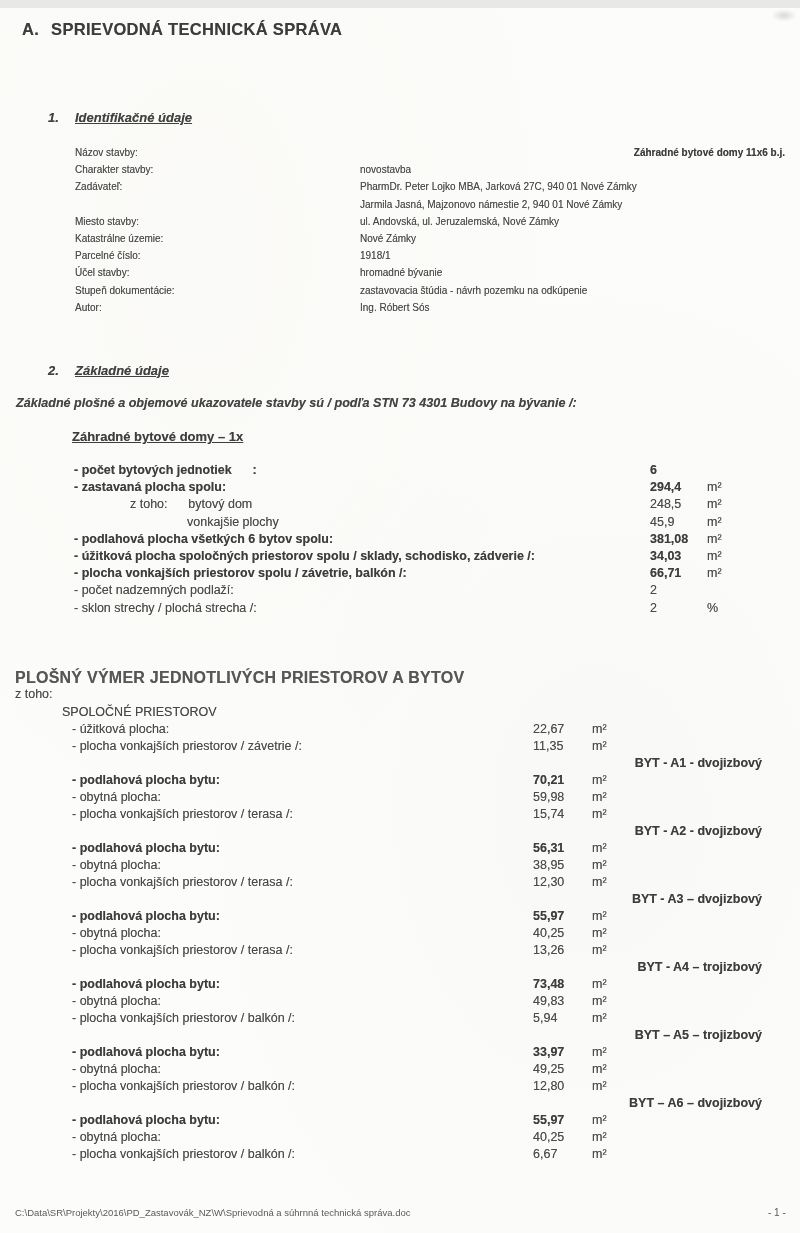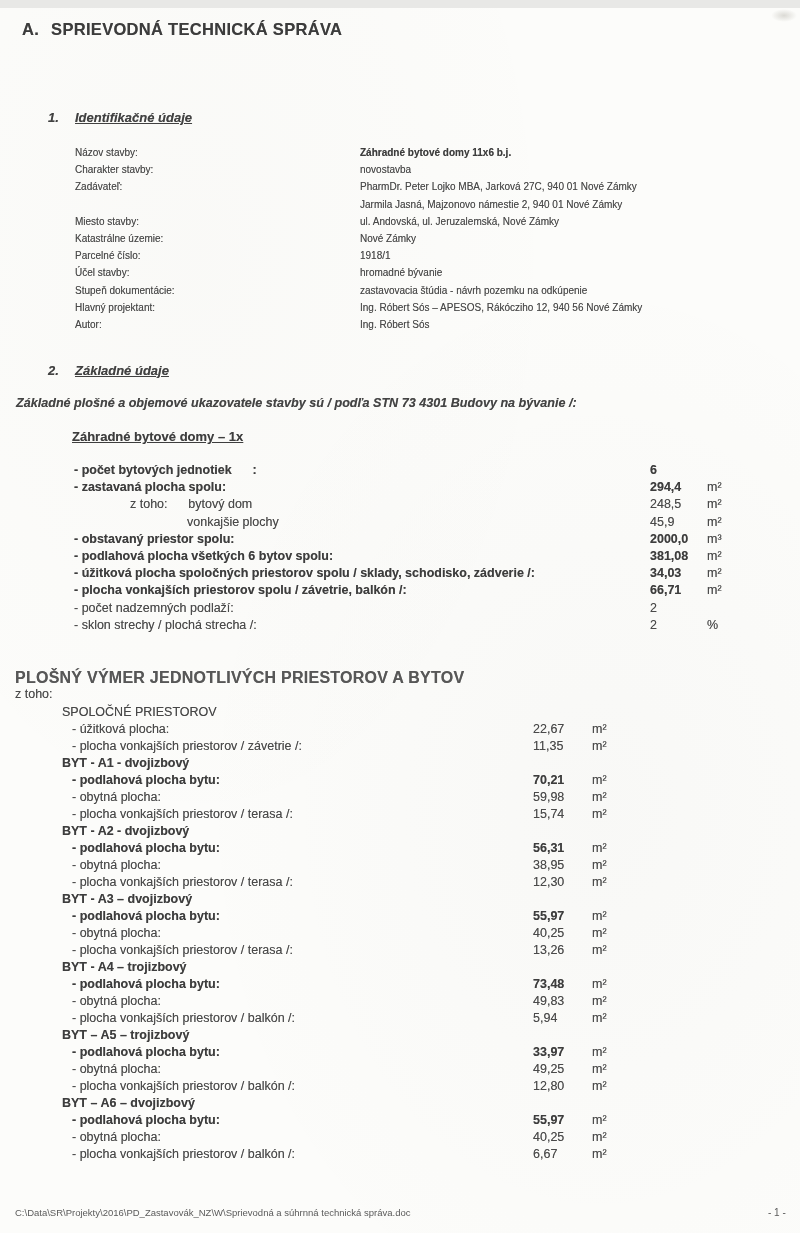--- a/index.html
+++ b/index.html
@@ -7,21 +7,21 @@
   body { font-family:"Liberation Sans", sans-serif; }
   .page {
     position:relative; width:800px; height:1233px; margin:8px auto;
     background:
       radial-gradient(ellipse at 25% 20%, rgba(90,80,60,0.015), transparent 45%),
       radial-gradient(ellipse at 75% 65%, rgba(60,60,60,0.02), transparent 50%),
       #fcfcfa;
     color:#4a4a4a; overflow:hidden;
     text-shadow:0 0 .5px rgba(70,70,70,.55);
   }
-  .b { font-weight:bold; color:#3d3d3d; }
+  .b { font-weight:bold; color:#3d3d3d;text-align:right; }
   .doc-title { position:absolute; top:12px; left:22px; font-size:16.5px; font-weight:bold; color:#3c3c3c; letter-spacing:.3px; white-space:nowrap; }
   .doc-title .tnum { margin-right:12px; }
   .sec-heading { position:absolute; font-size:13px; font-weight:bold; font-style:italic; color:#414141; white-space:nowrap; }
   .sec-heading .sec-num { display:inline-block; width:27px; }
   .sec-heading .sec-name { text-decoration:underline; }
   .intro { position:absolute; top:388px; left:16px; font-size:12.6px; font-weight:bold; font-style:italic; color:#444; white-space:nowrap; }
   .subheading { position:absolute; top:421px; left:72px; font-size:13px; font-weight:bold; text-decoration:underline; color:#3e3e3e; white-space:nowrap; }
   
   .id-rows { position:absolute; top:139px; left:75px; width:710px; font-size:10px; }
   .id-row { display:flex; height:17.2px; white-space:nowrap; }
@@ -96,42 +96,37 @@
       </div>
       <div class="id-row">
         <span class="id-label">Účel stavby:</span>
         <span class="id-value">hromadné bývanie</span>
       </div>
       <div class="id-row">
         <span class="id-label">Stupeň dokumentácie:</span>
         <span class="id-value">zastavovacia štúdia - návrh pozemku na odkúpenie</span>
       </div>
       <div class="id-row">
-        <span class="id-label">Hlavný projektant:</span>
-        <span class="id-value">Ing. Róbert Sós – APESOS, Rákócziho 12, 940 56  Nové Zámky</span>
-      </div>
-      <div class="id-row">
         <span class="id-label">Autor:</span>
         <span class="id-value">Ing. Róbert Sós</span>
       </div>
     </div>
 
   <div class="sec-heading" style="top:355px; left:48px;">
     <span class="sec-num">2.</span><span class="sec-name">Základné údaje</span>
   </div>
 
   <div class="intro">Základné plošné a objemové ukazovatele stavby sú / podľa STN 73 4301  Budovy na bývanie /:</div>
   <div class="subheading">Záhradné bytové domy – 1x</div>
 
   <div class="ind-rows">
       <div class="ind-row"><span class="ind-label lvl0 b">- počet bytových jednotiek&nbsp;&nbsp;&nbsp;&nbsp;&nbsp;&nbsp;:</span><span class="val ind-val b">6</span></div>
       <div class="ind-row"><span class="ind-label lvl0 b">- zastavaná plocha spolu:</span><span class="val ind-val b">294,4</span><span class="val ind-unit">m²</span></div>
       <div class="ind-row"><span class="ind-label lvl1">z toho:&nbsp;&nbsp;&nbsp;&nbsp;&nbsp;&nbsp;bytový dom</span><span class="val ind-val">248,5</span><span class="val ind-unit">m²</span></div>
       <div class="ind-row"><span class="ind-label lvl2">vonkajšie plochy</span><span class="val ind-val">45,9</span><span class="val ind-unit">m²</span></div>
-      <div class="ind-row"><span class="ind-label lvl0 b">- obstavaný priestor spolu:</span><span class="val ind-val b">2000,0</span><span class="val ind-unit">m³</span></div>
       <div class="ind-row"><span class="ind-label lvl0 b">- podlahová plocha všetkých 6 bytov spolu:</span><span class="val ind-val b">381,08</span><span class="val ind-unit">m²</span></div>
       <div class="ind-row"><span class="ind-label lvl0 b">- úžitková plocha spoločných priestorov spolu / sklady, schodisko, zádverie /:</span><span class="val ind-val b">34,03</span><span class="val ind-unit">m²</span></div>
       <div class="ind-row"><span class="ind-label lvl0 b">- plocha vonkajších priestorov spolu / závetrie, balkón /:</span><span class="val ind-val b">66,71</span><span class="val ind-unit">m²</span></div>
       <div class="ind-row"><span class="ind-label lvl0">- počet nadzemných podlaží:</span><span class="val ind-val">2</span></div>
       <div class="ind-row"><span class="ind-label lvl0">- sklon strechy / plochá strecha /:</span><span class="val ind-val">2</span><span class="val ind-unit">%</span></div>
     </div>
 
   <div class="area-heading">PLOŠNÝ VÝMER JEDNOTLIVÝCH PRIESTOROV A BYTOV</div>
   <div class="area-ztoho">z toho:</div>
 

